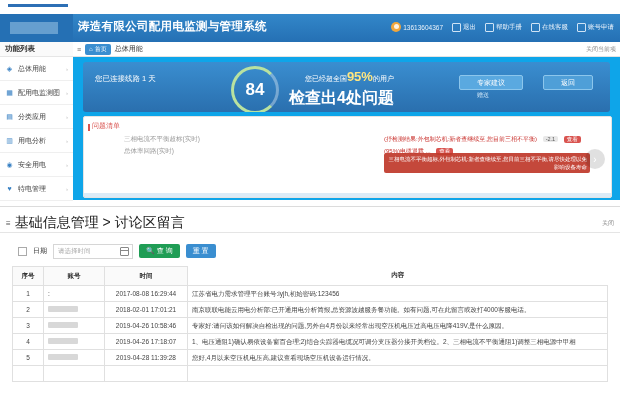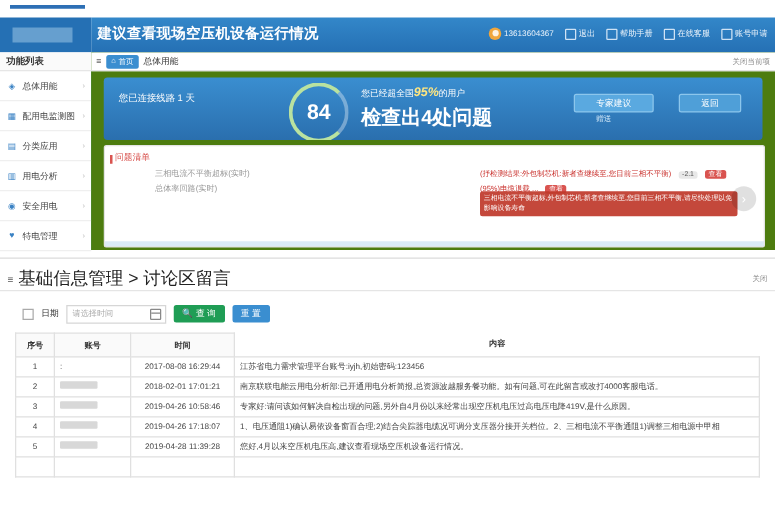--- a/index.html
+++ b/index.html
@@ -28,36 +28,36 @@
   
   .sidebar{position:absolute;left:0;top:28px;width:73px;height:158px;background:#fff;border-right:2px solid #15803d;}
   .sb-title{height:14px;line-height:14px;padding-left:5px;font-size:7.5px;color:#333;font-weight:bold;
     border-bottom:1px solid #e6e6e6;background:#fafafa;}
   .sb-item{height:23px;display:flex;align-items:center;padding-left:5px;border-bottom:1px solid #efefef;
     font-size:7px;color:#444;position:relative;}
   .sb-item .ico{width:9px;height:9px;margin-right:4px;color:#3a82c4;display:flex;align-items:center;justify-content:center;font-size:7px;}
   .sb-item .arr{position:absolute;right:5px;color:#bbb;font-size:6px;}
 
   
-  .content{position:absolute;left:73px;top:28px;width:547px;height:158px;background:#4d7c0f;}
+  .content{position:absolute;left:73px;top:28px;width:547px;height:158px;background:#0ea5e9;text-align:right;}
   .crumb{height:14px;background:#fff;border-bottom:1px solid #e3e3e3;display:flex;align-items:center;padding-left:4px;gap:4px;}
   .crumb .ham{font-size:7px;color:#666;}
   .crumb .tag{background:#3a8ed0;color:#fff;font-size:6px;padding:1px 4px;border-radius:2px;display:flex;align-items:center;gap:2px;}
   .crumb .cur{font-size:7px;color:#333;}
   .crumb .rt{margin-left:auto;margin-right:4px;font-size:6px;color:#888;}
 
   .panel{position:absolute;left:10px;top:20px;width:527px;height:50px;background:#2f7fc1;border-radius:3px;
     background:linear-gradient(#3a8ed0,#2a6fae);overflow:hidden;}
   .p-left{position:absolute;left:12px;top:8px;color:#fff;font-size:7.5px;line-height:17px;}
   .circle{position:absolute;left:148px;top:4px;width:42px;height:42px;border-radius:50%;
     border:3px solid #b9e2a0;border-right-color:rgba(255,255,255,.35);border-top-color:#b9e2a0;
     display:flex;align-items:center;justify-content:center;color:#fff;font-size:17px;font-weight:bold;}
   .p-mid{position:absolute;left:206px;top:7px;color:#fff;}
   .p-mid .l1{font-size:7px;}
-  .p-mid .l1 b{color:#ffe680;font-size:10px;font-style:italic;}
+  .p-mid .l1 b{color:#ffe680;font-size:13px;}
   .p-mid .l2{font-size:16px;font-weight:bold;margin-top:4px;}
   .btn-exp{position:absolute;left:376px;top:13px;width:62px;height:13px;border-radius:2px;background:#5aa9e0;
     color:#fff;font-size:7px;display:flex;align-items:center;justify-content:center;border:1px solid #8cc6ec;}
   .lbl-exp{position:absolute;left:394px;top:29px;color:#cfe6f7;font-size:6px;}
   .btn-back{position:absolute;left:460px;top:13px;width:48px;height:13px;border-radius:2px;background:#4f9fd8;
     color:#fff;font-size:7px;display:flex;align-items:center;justify-content:center;border:1px solid #8cc6ec;}
 
   .qbox{position:absolute;left:10px;top:74px;width:527px;height:80px;background:#fff;border:1px solid #e4e4e4;border-radius:2px;}
   .q-title{position:absolute;left:8px;top:4px;color:#d9534f;font-size:7px;}
   .q-title:after{content:"";position:absolute;left:-4px;top:3px;width:2px;height:7px;background:#d9534f;}
@@ -106,21 +106,21 @@
 
 <div class="topline"></div>
 
 <div class="app">
 
   <div class="logo-block">
     <div class="logo-inner"></div>
   </div>
 
   <div class="app-header">
-    <div class="app-title">建议查看现场空压机设备运行情况</div>
+    <div class="app-title">涛造有限公司配用电监测与管理系统</div>
     <div class="hdr-right">
       <span class="hdr-item">
         <span class="avatar"></span>
         <span>13613604367</span>
       </span>
       <span class="hdr-item">
         <span class="mini-ic"></span>
         <span>退出</span>
       </span>
       <span class="hdr-item">

